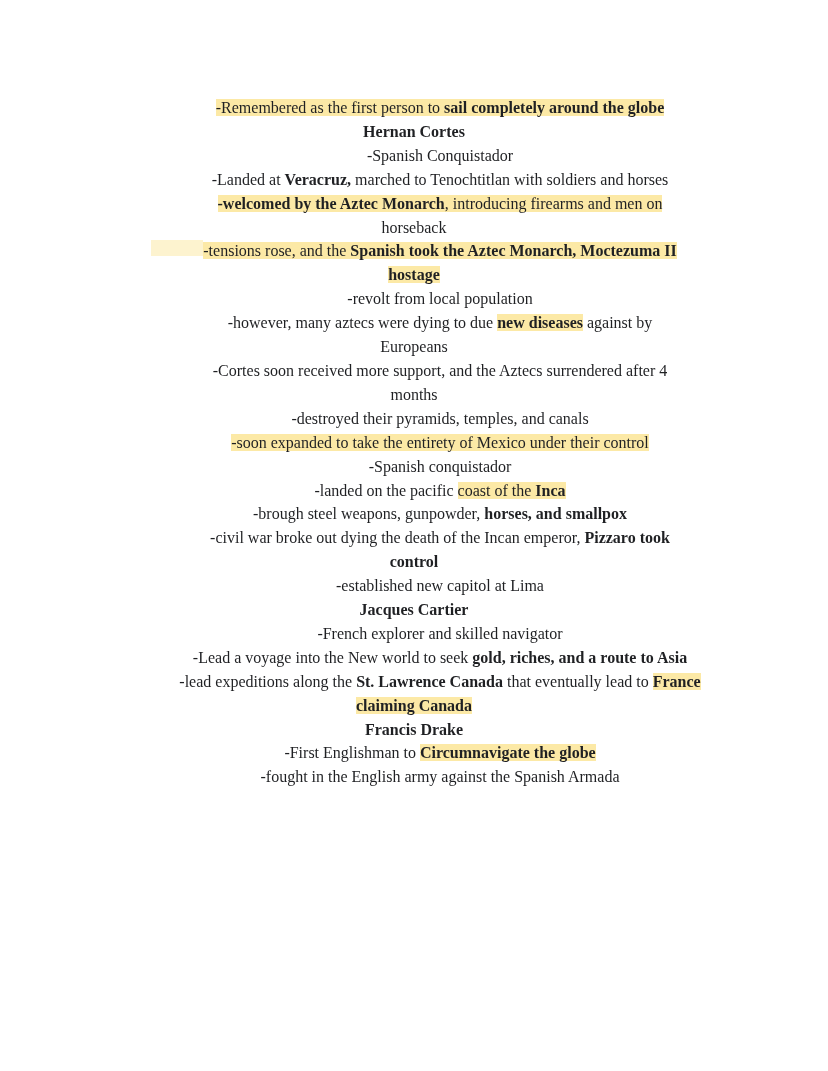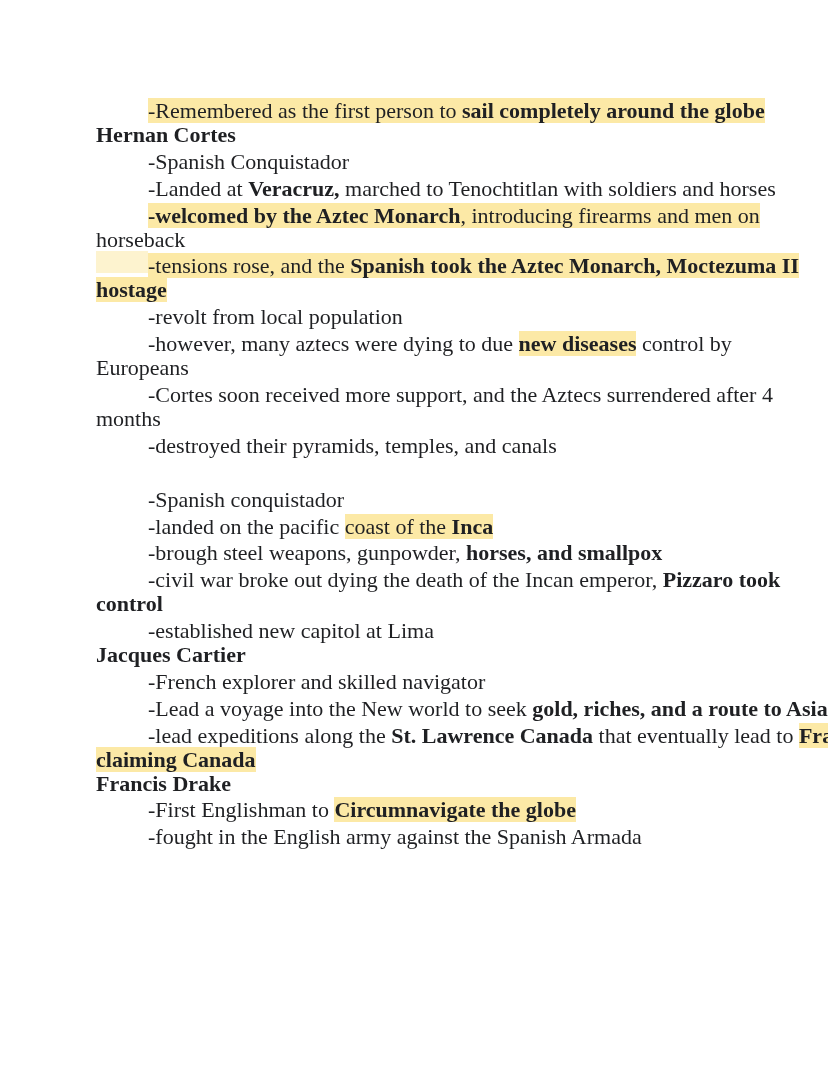--- a/index.html
+++ b/index.html
@@ -15,23 +15,24 @@
     overflow: hidden;
   }
   .page {
     box-sizing: border-box;
     width: 828px;
     height: 1071px;
     padding: 96px 96px 0 96px;
     background: #ffffff;
   }
   .doc-body .line {
-    font-size: 22px;
+    font-size: 16px;
     line-height: 23.9px;
     white-space: pre;
+    text-align: center;
   }
   .tab {
     display: inline-block;
     width: 52px;
     height: 1em;
   }
   .b { font-weight: bold; }
   .hl { background: var(--hl, #fce9a6); }
   .tab.hl { background: var(--hl-pale, #fdf3cf); }
 </style>
@@ -42,26 +43,26 @@
   <div class="doc-body">
       <div class="line"><span class="tab"></span><span class="hl">-Remembered as the first person to </span><span class="b hl">sail completely around the globe</span></div>
       <div class="line"><span class="b">Hernan Cortes</span></div>
       <div class="line"><span class="tab"></span><span>-Spanish Conquistador</span></div>
       <div class="line"><span class="tab"></span><span>-Landed at </span><span class="b">Veracruz,</span><span> marched to Tenochtitlan with soldiers and horses</span></div>
       <div class="line"><span class="tab"></span><span class="b hl">-welcomed by the Aztec Monarch</span><span class="hl">, introducing firearms and men on</span></div>
       <div class="line"><span>horseback</span></div>
       <div class="line"><span class="tab hl"></span><span class="hl">-tensions rose, and the </span><span class="b hl">Spanish took the Aztec Monarch, Moctezuma II</span></div>
       <div class="line"><span class="b hl">hostage</span></div>
       <div class="line"><span class="tab"></span><span>-revolt from local population</span></div>
-      <div class="line"><span class="tab"></span><span>-however, many aztecs were dying to due </span><span class="b hl">new diseases</span><span> control by</span></div>
+      <div class="line"><span class="tab"></span><span>-however, many aztecs were dying to due </span><span class="b hl">new diseases</span><span> against by</span></div>
       <div class="line"><span>Europeans</span></div>
       <div class="line"><span class="tab"></span><span>-Cortes soon received more support, and the Aztecs surrendered after 4</span></div>
       <div class="line"><span>months</span></div>
       <div class="line"><span class="tab"></span><span>-destroyed their pyramids, temples, and canals</span></div>
-      <div class="line"><span class="tab"></span></div>
+      <div class="line"><span class="tab"></span><span class="hl">-soon expanded to take the entirety of Mexico under their control</span></div>
       <div class="line"><span class="tab"></span><span>-Spanish conquistador</span></div>
       <div class="line"><span class="tab"></span><span>-landed on the pacific </span><span class="hl">coast of the </span><span class="b hl">Inca</span></div>
       <div class="line"><span class="tab"></span><span>-brough steel weapons, gunpowder, </span><span class="b">horses, and smallpox</span></div>
       <div class="line"><span class="tab"></span><span>-civil war broke out dying the death of the Incan emperor, </span><span class="b">Pizzaro took</span></div>
       <div class="line"><span class="b">control</span></div>
       <div class="line"><span class="tab"></span><span>-established new capitol at Lima</span></div>
       <div class="line"><span class="b">Jacques Cartier</span></div>
       <div class="line"><span class="tab"></span><span>-French explorer and skilled navigator</span></div>
       <div class="line"><span class="tab"></span><span>-Lead a voyage into the New world to seek </span><span class="b">gold, riches, and a route to Asia</span></div>
       <div class="line"><span class="tab"></span><span>-lead expeditions along the </span><span class="b">St. Lawrence Canada</span><span> that eventually lead to </span><span class="b hl">France</span></div>

